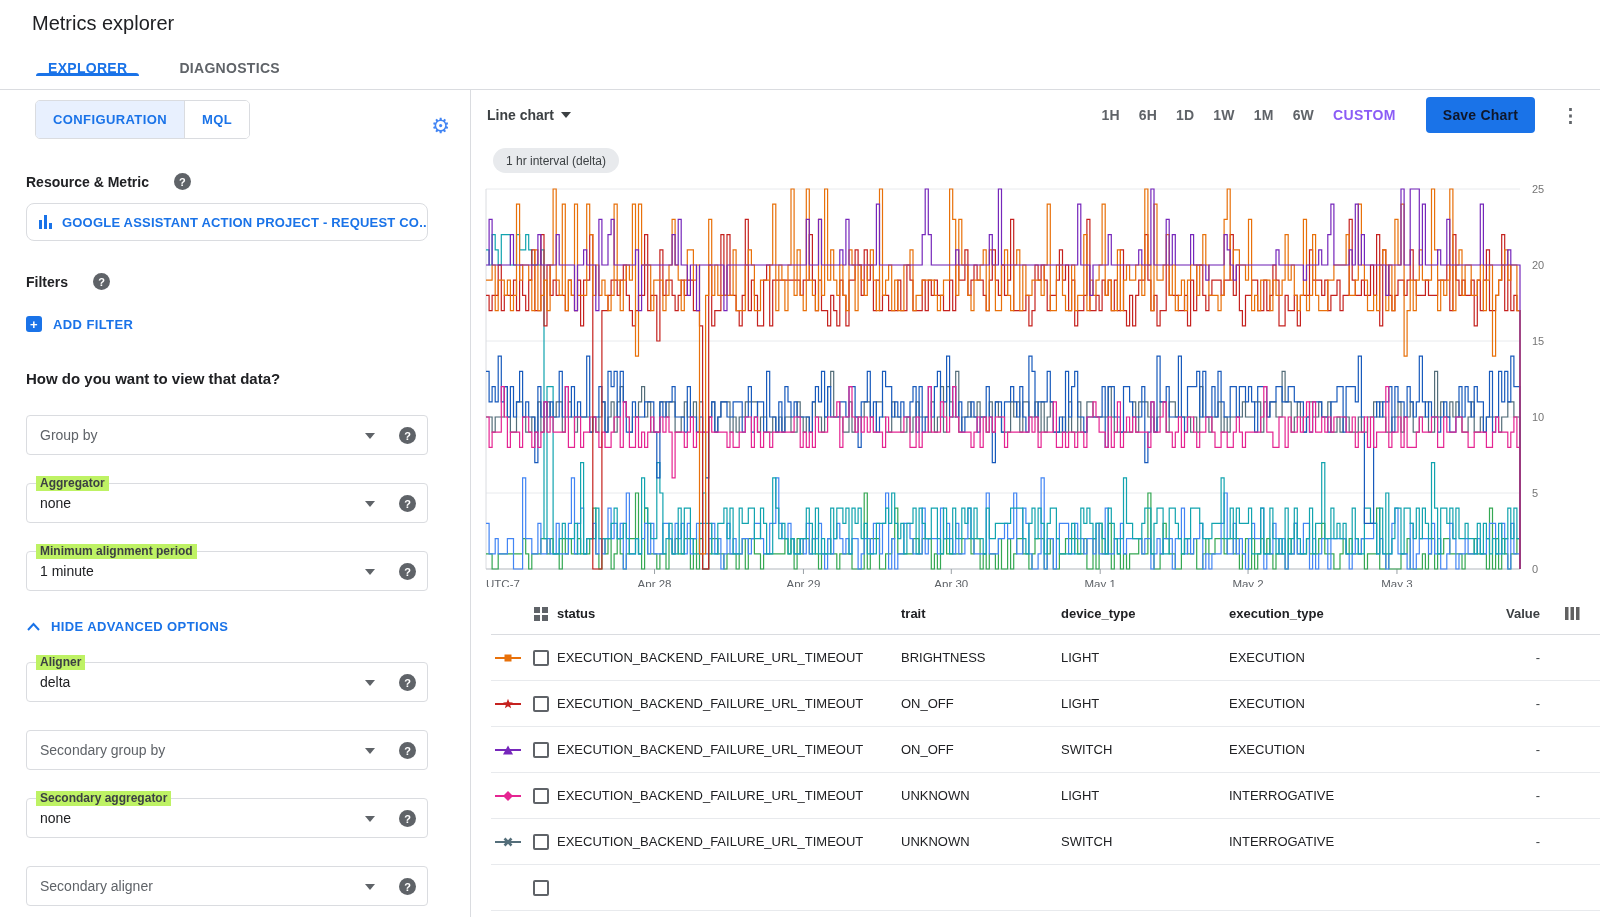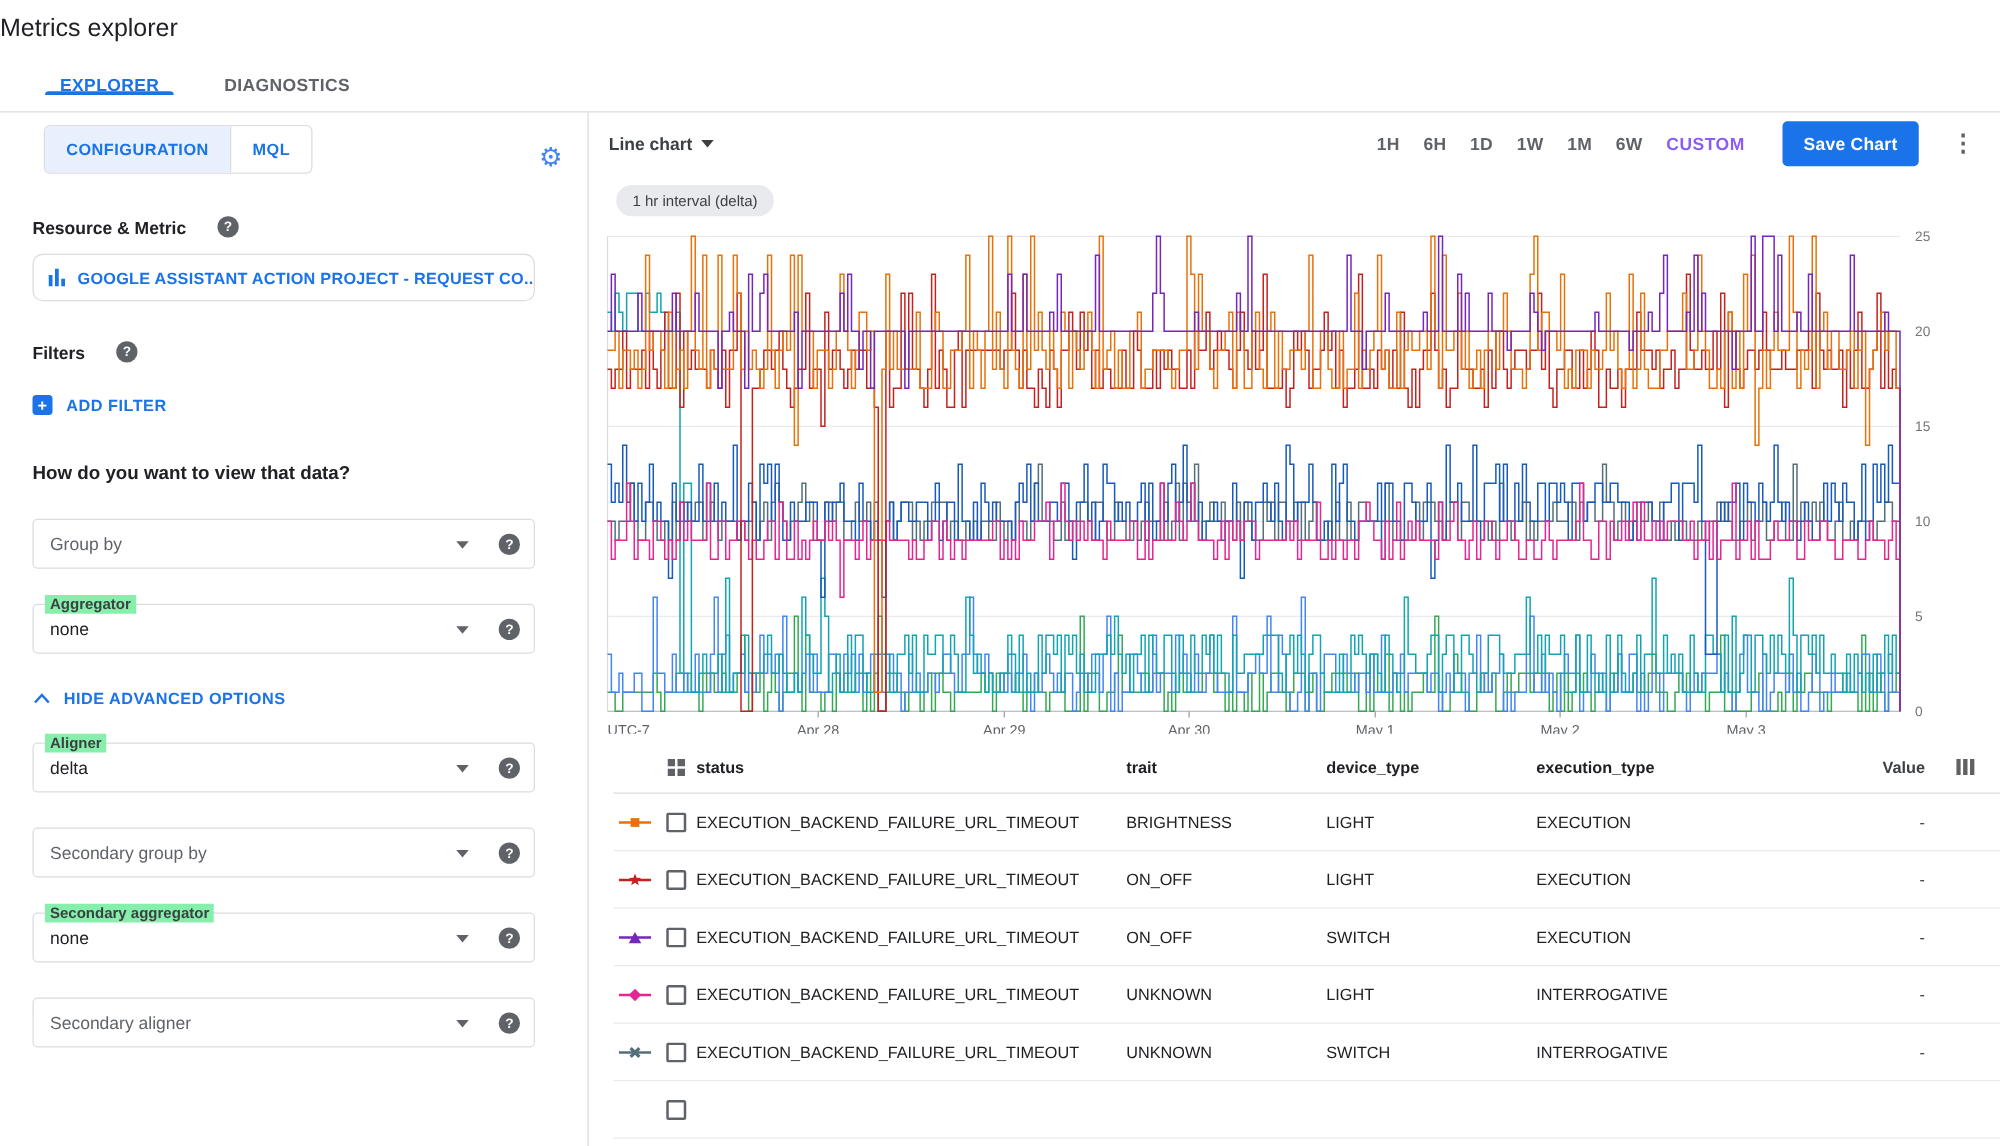--- a/index.html
+++ b/index.html
@@ -4,21 +4,21 @@
 <style>
   * { box-sizing: border-box; }
   html,body { margin:0; padding:0; }
   body {
     width:1600px; height:917px; overflow:hidden;
     background:#fff; color:#202124;
     font-family:"Liberation Sans", sans-serif;
     font-size:14px;
   }
   
-  .app-header { height:46px; display:flex; align-items:center; }
+  .app-header { height:46px; display:flex; align-items:center; padding-left:32px; }
   .app-title { font-size:20px; color:#202124; }
   .tab-bar { height:44px; border-bottom:1px solid #dadce0; display:flex; padding-left:22px;align-items:center; }
   .tab { display:flex; align-items:center; padding:0 26px; font-size:14px; font-weight:bold;
          letter-spacing:.3px; color:#5f6368; position:relative; cursor:pointer; }
   .tab.active { color:#1a73e8; }
   .tab.active::after { content:""; position:absolute; left:14px; right:14px; bottom:0; height:3px;
          background:#1a73e8; border-radius:3px 3px 0 0; }
 
   .main { display:flex; height:827px; }
 
@@ -56,21 +56,21 @@
   .plus-icon { width:16px; height:16px; border-radius:3px; background:#1a73e8; color:#fff;
           display:inline-flex; align-items:center; justify-content:center; font-size:13px; }
   .plus-icon::after { content:"+"; }
 
   .question { margin-top:38px; font-size:15px; font-weight:bold; }
 
   .fields { margin-top:28px; }
   .field-row { display:flex; align-items:center; margin-bottom:28px; }
   .field { position:relative; width:402px; height:40px; border:1px solid #dadce0; border-radius:4px;
            display:flex; align-items:center; padding:0 78px 0 13px; font-size:14px; cursor:pointer; }
-  .field .float { position:absolute; top:-8px; left:9px; background:#86efac; padding:0 4px;
+  .field .float { position:absolute; top:-8px; left:9px; background:#bef264; padding:0 4px;
            font-size:12px; font-weight:bold; color:#3c4043; line-height:15px; white-space:nowrap; }
   .field .value { color:#202124; white-space:nowrap; }
   .field.placeholder .value { color:#5f6368; }
   .field .caret { position:absolute; right:52px; top:17px; width:0; height:0;
            border-left:5px solid transparent; border-right:5px solid transparent;
            border-top:6px solid #5f6368; }
   .field .help { position:absolute; right:11px; top:11px; }
 
   .hide-adv { margin:1px 0 28px 0; display:flex; align-items:center; gap:10px; color:#1a73e8;
            font-size:13px; font-weight:bold; letter-spacing:.4px; cursor:pointer; }
@@ -79,21 +79,21 @@
   .right-panel { flex:1; display:flex; flex-direction:column; overflow:hidden; }
   .toolbar { height:50px; display:flex; align-items:center; padding:0 10px 0 16px; }
   .chart-type { display:flex; align-items:center; gap:7px; font-size:14px; font-weight:bold;
            color:#3c4043; cursor:pointer; }
   .dd-caret { width:0; height:0; border-left:5px solid transparent; border-right:5px solid transparent;
            border-top:6px solid #3c4043; }
   .toolbar-spacer { flex:1; }
   .ranges { display:flex; align-items:center; gap:19px; margin-right:30px; }
   .range-btn { font-size:14px; font-weight:bold; color:#5f6368; letter-spacing:.2px; cursor:pointer; }
   .range-btn.active { color:#8b5cf6; letter-spacing:.4px; }
-  .save-btn { height:36px; background:#1a73e8; color:#ffffff; border:none; border-radius:4px;
+  .save-btn { height:36px; background:#1a73e8; color:#0f172a; border:none; border-radius:4px;
            padding:0 17px; font-size:14px; font-weight:bold; font-family:inherit;
            letter-spacing:.2px; cursor:pointer; margin-right:16px; }
   .kebab { color:#5f6368; font-size:19px; font-weight:bold; padding:0 10px; cursor:pointer; }
   .kebab::after { content:"⋮"; }
 
   .chip-row { margin:8px 0 0 22px; }
   .chip { display:inline-flex; align-items:center; height:25px; padding:0 13px; background:#e8eaed;
           border-radius:13px; font-size:12px; color:#3c4043; }
 
   .chart-wrap { margin:4px 18px 0 13px; }
@@ -164,20 +164,28 @@
         <div class="field placeholder">
           <span class="value">Group by</span>
           <span class="caret"></span>
           <span class="help"></span>
         </div>
       </div>
       <div class="field-row">
         <div class="field">
           <span class="float">Aggregator</span>
           <span class="value">none</span>
+          <span class="caret"></span>
+          <span class="help"></span>
+        </div>
+      </div>
+      <div class="field-row">
+        <div class="field">
+          <span class="float">Minimum alignment period</span>
+          <span class="value">1 minute</span>
           <span class="caret"></span>
           <span class="help"></span>
         </div>
       </div>
     </div>
 
     <div class="hide-adv">
       <svg width="15" height="10" viewBox="0 0 15 10">
         <polyline points="2,8 7.5,2 13,8" fill="none" stroke="#1a73e8" stroke-width="2"></polyline>
       </svg>

